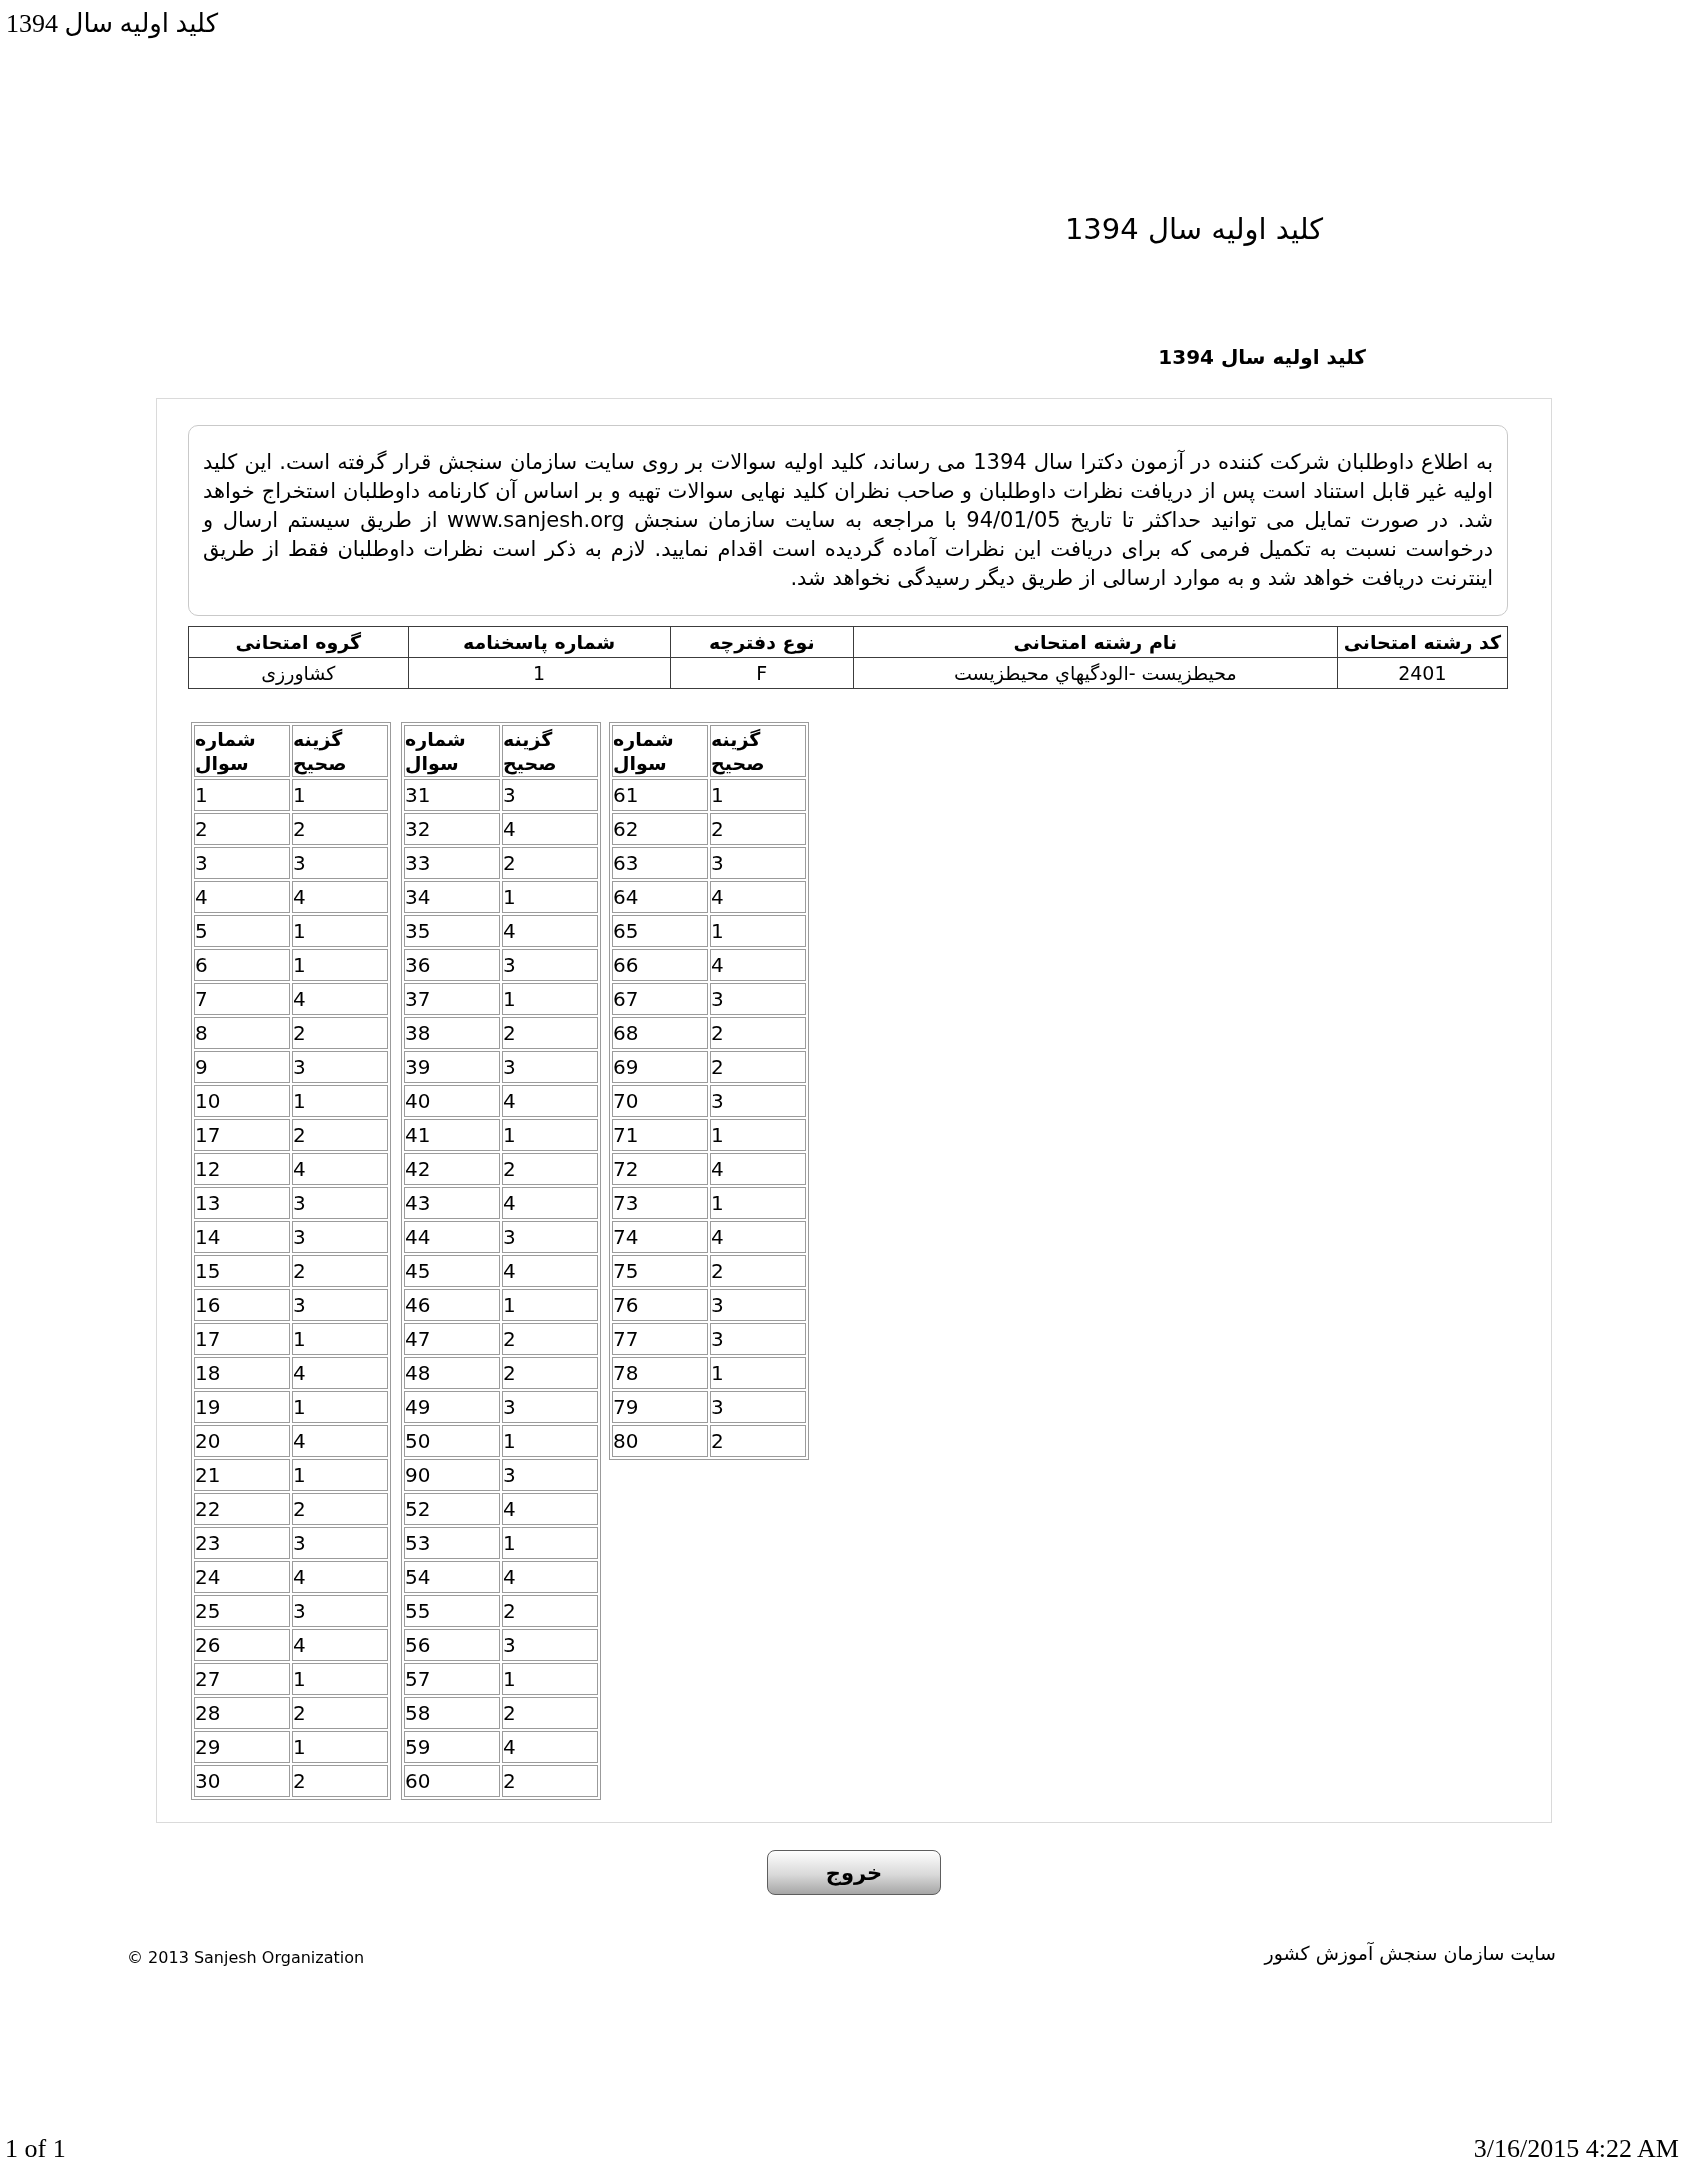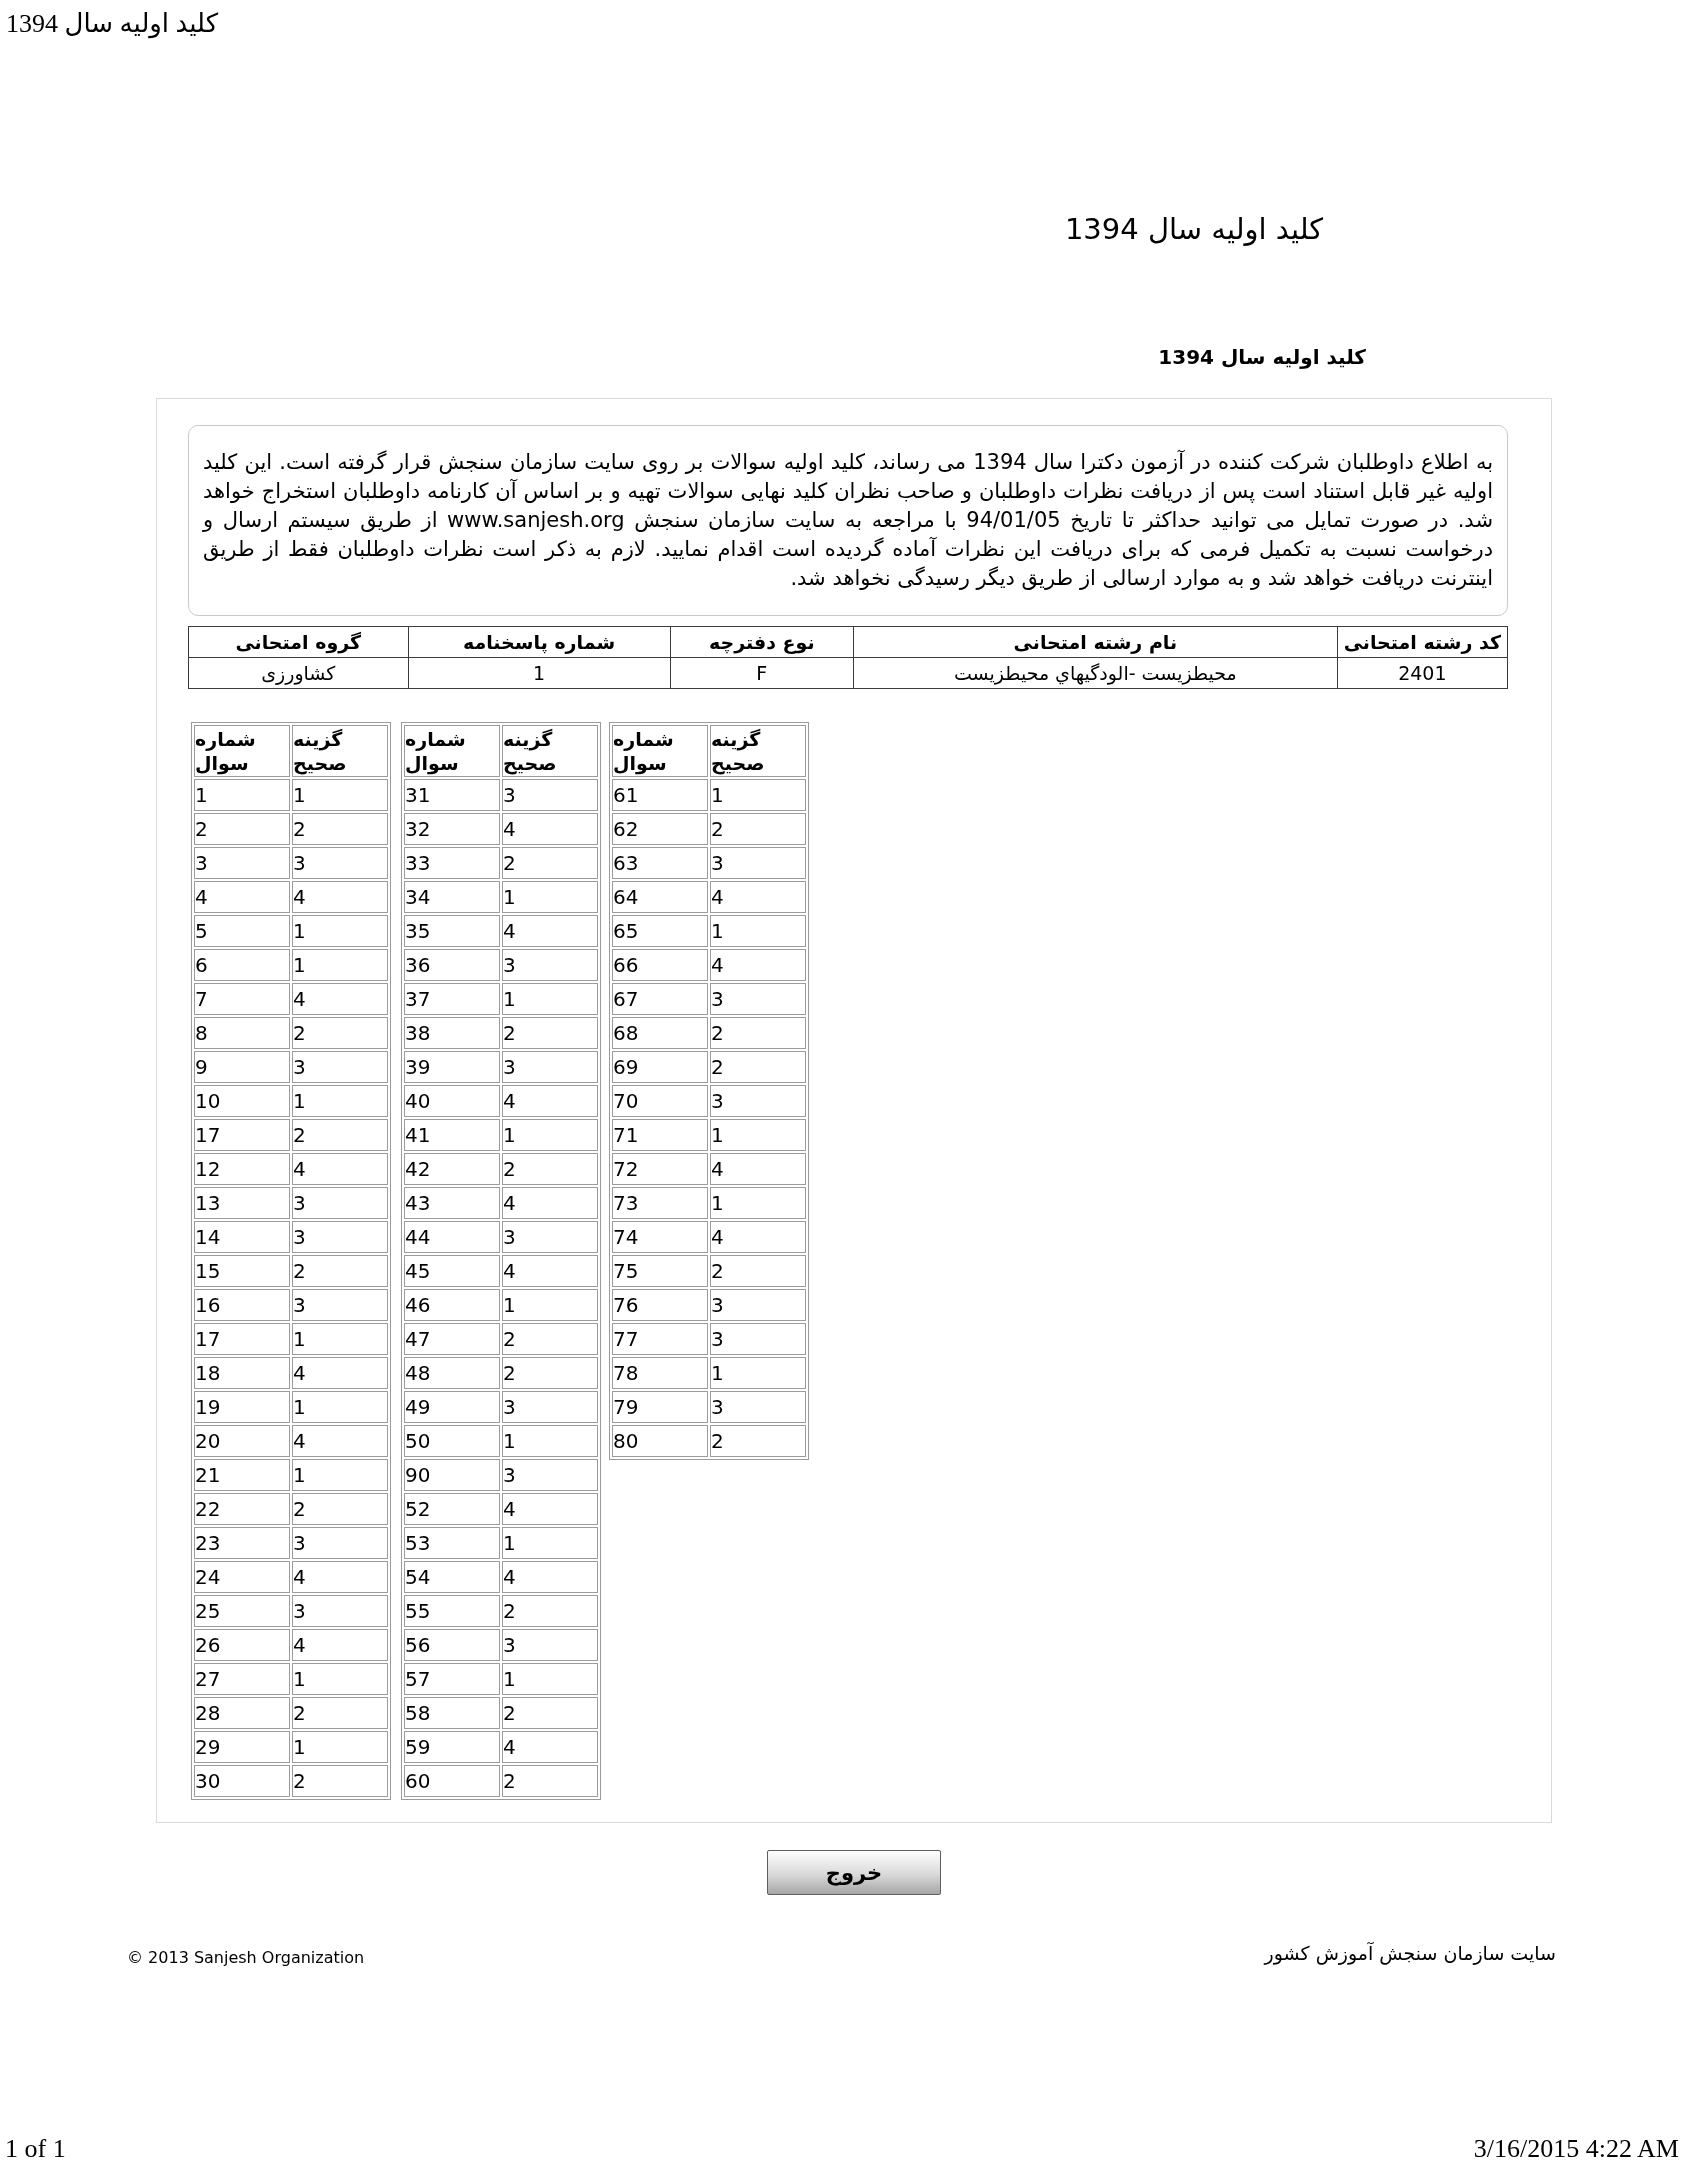--- a/index.html
+++ b/index.html
@@ -76,21 +76,21 @@
     border: 1px solid #9b9b9b; font-weight: bold; font-size: 19px;
     line-height: 24px; height: 50px; padding: 0; white-space: pre-line;
     direction: rtl;
   }
   .ans td { border: 1px solid #9b9b9b; height: 30px; padding: 0; }
 
   
   #exit-button {
     position: absolute; left: 767px; top: 1850px;
     width: 174px; height: 45px;
-    border: 1px solid #5e5e5e; border-radius: 2px;
+    border: 1px solid #5e5e5e; border-radius: 8px;
     background: linear-gradient(to bottom, #fefefe 0%, #d9d9d9 55%, #a6a6a6 100%);
     font-family: "DejaVu Sans", sans-serif;
     font-size: 21px; font-weight: bold; color: #000;
     direction: rtl; cursor: pointer;
   }
 
   
   #site-footer-left  { position: absolute; left: 127px;  top: 1948px; font-size: 16px; }
   #site-footer-right { position: absolute; right: 127px; top: 1942px; font-size: 19px; direction: rtl; }
 </style>

